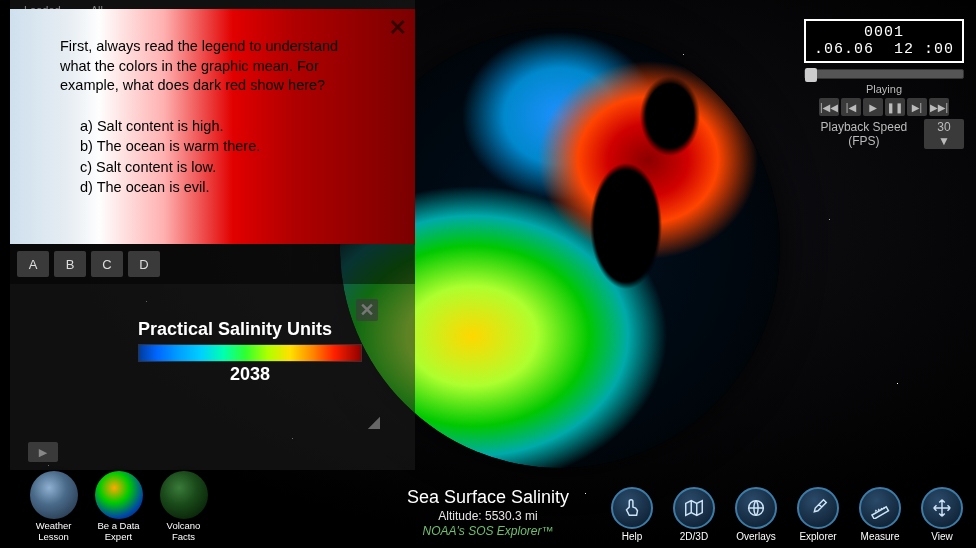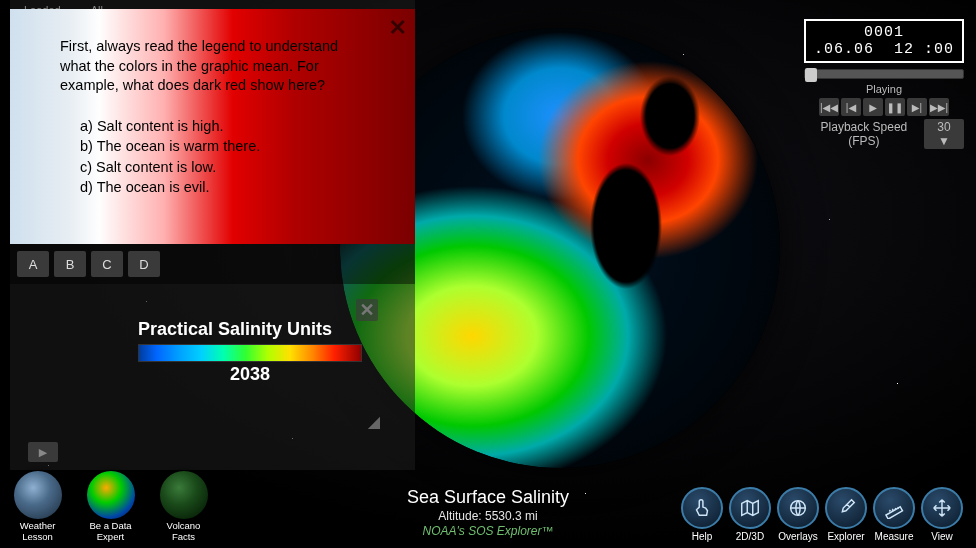--- a/index.html
+++ b/index.html
@@ -67,30 +67,30 @@
   .speed-row { display:flex; justify-content:space-between; align-items:center; margin-top:3px; font-size:12px; }
   .speed-val { background:#3a3a3a; padding:1px 6px; border-radius:2px; }
 
   
   .title-block { position:absolute; left:50%; bottom:10px; transform:translateX(-50%); text-align:center; }
   .title-main { font-size:18px; color:#fff; }
   .title-alt { font-size:12px; color:#e5e5e5; margin-top:1px; }
   .title-src { font-size:12px; font-style:italic; color:#6fbf6f; margin-top:1px;text-align:center; }
 
   
-  .datasets { position:absolute; left:10px; bottom:6px; display:flex; gap:18px;justify-content:center; }
+  .datasets { position:absolute; left:26px; bottom:6px; display:flex; gap:10px;justify-content:center; }
   .ds { width:55px; text-align:center; }
   .ds-thumb { width:48px; height:48px; border-radius:50%; margin:0 auto 2px; box-shadow:0 0 4px rgba(0,0,0,0.8); }
   .ds1 { background: radial-gradient(circle at 40% 35%, #8fb0d0 0%, #4a6a8a 40%, #1a2a3a 100%); }
   .ds2 { background: radial-gradient(circle at 40% 35%, #ffaa00 0%, #00cc00 35%, #0044aa 70%, #001122 100%); }
   .ds3 { background: radial-gradient(circle at 40% 35%, #3a7a3a 0%, #1a4a1a 40%, #001100 100%); }
   .ds-label { font-size:9.5px; line-height:1.1; color:#fff; }
 
   
-  .tools { position:absolute; right:10px; bottom:6px; display:flex; gap:0; }
+  .tools { position:absolute; right:10px; bottom:6px; display:flex; gap:14px; }
   .tool { width:48px; text-align:center; }
   .tool-ring { width:42px; height:42px; border-radius:50%; border:2px solid #3b7ca8; background:radial-gradient(circle at 40% 30%, #2a4a6a 0%, #0a1a2a 100%); margin:0 auto 2px; display:flex; align-items:center; justify-content:center; color:#cfe4f5; }
   .tool-label { font-size:10px; color:#fff; }
   .tool svg { width:22px; height:22px; stroke:#cfe4f5; fill:none; stroke-width:1.6; }
 </style>
 </head>
 <body>
 
 <div class="stars"></div>
 <div class="globe"></div>

